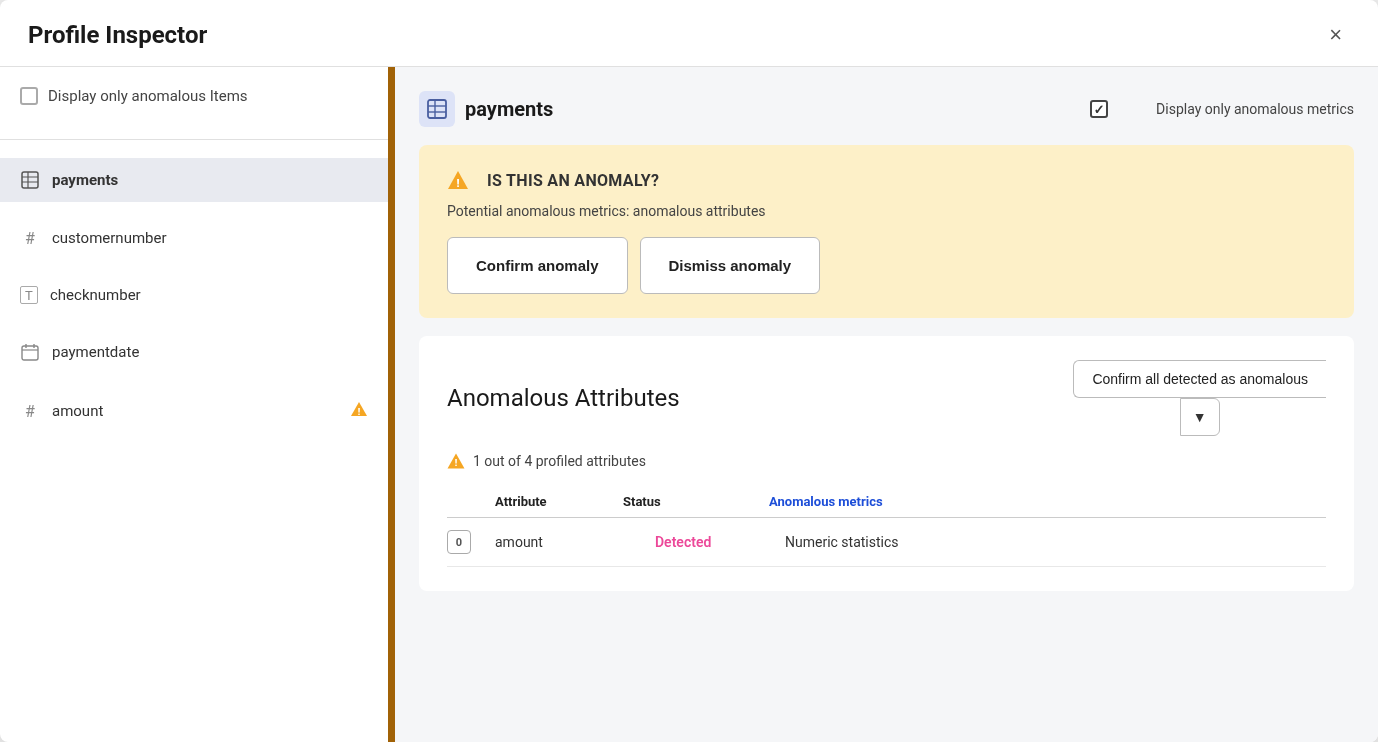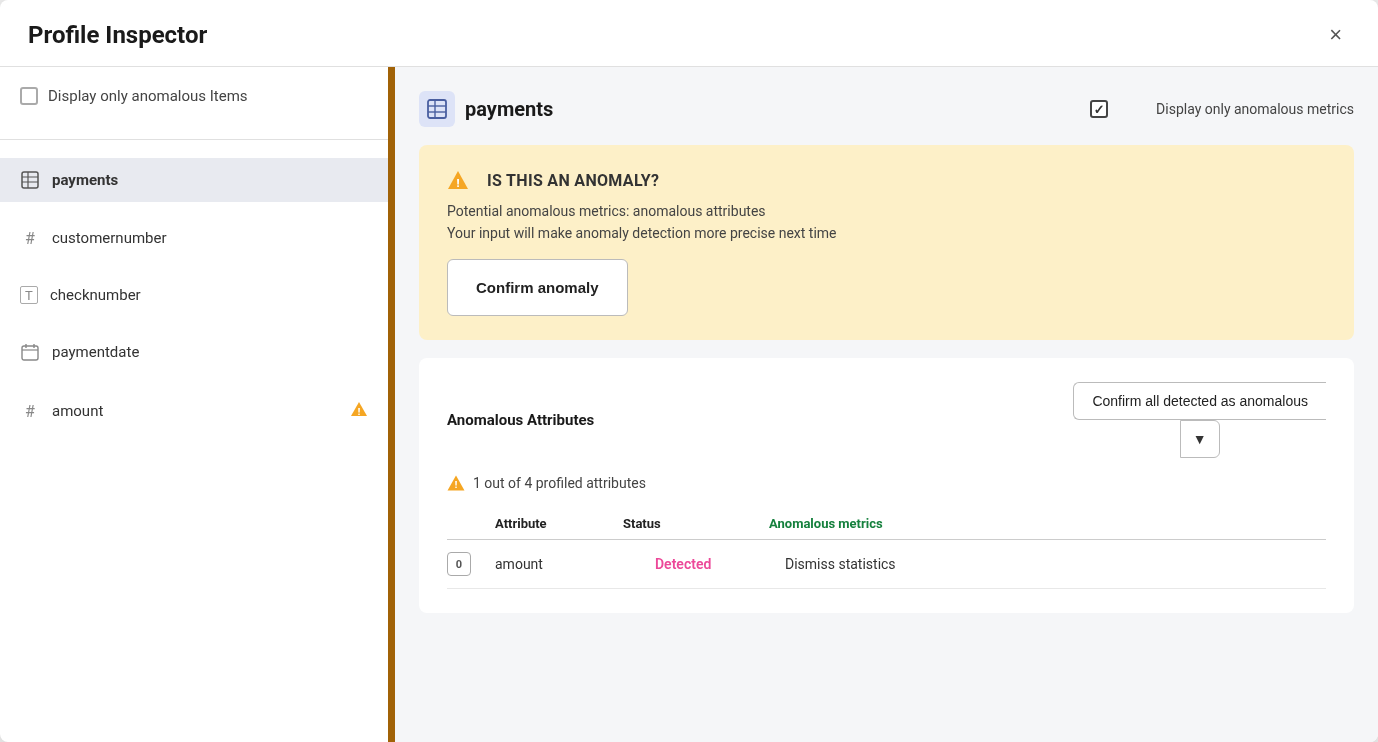--- a/index.html
+++ b/index.html
@@ -215,22 +215,22 @@
       border-radius: 8px;
       padding: 24px 28px;
     }
     .attributes-card-header {
       display: flex;
       align-items: center;
       justify-content: space-between;
       margin-bottom: 16px;
     }
     .attributes-title {
-      font-size: 15px;
-      font-weight: 700;
+      font-size: 24px;
+      font-weight: 400;
       color: #1a1a1a;
     }
     .confirm-all-btn-wrap {
       display: flex;
       align-items: center;
       flex-direction: column;
     }
     .confirm-all-btn {
       display: flex;
       align-items: center;
@@ -263,21 +263,21 @@
     }
     .table-header-row {
       display: flex;
       align-items: center;
       padding: 8px 0;
       border-bottom: 1.5px solid #ccc;
       gap: 16px;
     }
     .col-attr { width: 160px; font-size: 13px; font-weight: 700; color: #222; padding-left: 48px; }
     .col-status { width: 130px; font-size: 13px; font-weight: 700; color: #222; }
-    .col-metrics { flex: 1; font-size: 13px; font-weight: 700; color: #15803d; }
+    .col-metrics { flex: 1; font-size: 13px; font-weight: 700; color: #1d4ed8; }
     .table-data-row {
       display: flex;
       align-items: center;
       padding: 12px 0;
       border-bottom: 1px solid #e8e8e8;
       gap: 0;
     }
     .data-col-icon { width: 48px; display: flex; align-items: center; }
     .data-col-attr { width: 160px; font-size: 14px; color: #333; }
     .data-col-status { width: 130px; font-size: 14px; color: #ec4899; font-weight: 600; }
@@ -382,23 +382,23 @@
 
       <div class="anomaly-card">
         <div class="anomaly-card-header">
           <svg width="22" height="22" viewBox="0 0 22 22">
             <polygon points="11,2 21,20 1,20" fill="#f5a623"></polygon>
             <text x="11" y="17.5" text-anchor="middle" font-size="11" font-weight="900" fill="white">!</text>
           </svg>
           <span class="anomaly-title">IS THIS AN ANOMALY?</span>
         </div>
         <p class="anomaly-desc">Potential anomalous metrics: anomalous attributes</p>
-        <p class="anomaly-desc">Your input will make anomaly detection more precise next time</p>
         <div class="anomaly-buttons">
           <button class="anomaly-btn">Confirm anomaly</button>
+          <button class="anomaly-btn">Dismiss anomaly</button>
         </div>
       </div>
 
       <div class="attributes-card">
         <div class="attributes-card-header">
           <span class="attributes-title">Anomalous Attributes</span>
           <div class="confirm-all-btn-wrap">
             <button class="confirm-all-btn">Confirm all detected as anomalous</button>
             <button class="confirm-all-chevron">▼</button>
           </div>
@@ -416,19 +416,19 @@
           <div class="col-attr">Attribute</div>
           <div class="col-status">Status</div>
           <div class="col-metrics">Anomalous metrics</div>
         </div>
         <div class="table-data-row">
           <div class="data-col-icon">
             <div class="numeric-icon">0</div>
           </div>
           <div class="data-col-attr">amount</div>
           <div class="data-col-status">Detected</div>
-          <div class="data-col-metrics">Dismiss statistics</div>
+          <div class="data-col-metrics">Numeric statistics</div>
         </div>
       </div>
 
     </div>
   </div>
 </div>
 
 </body></html>

